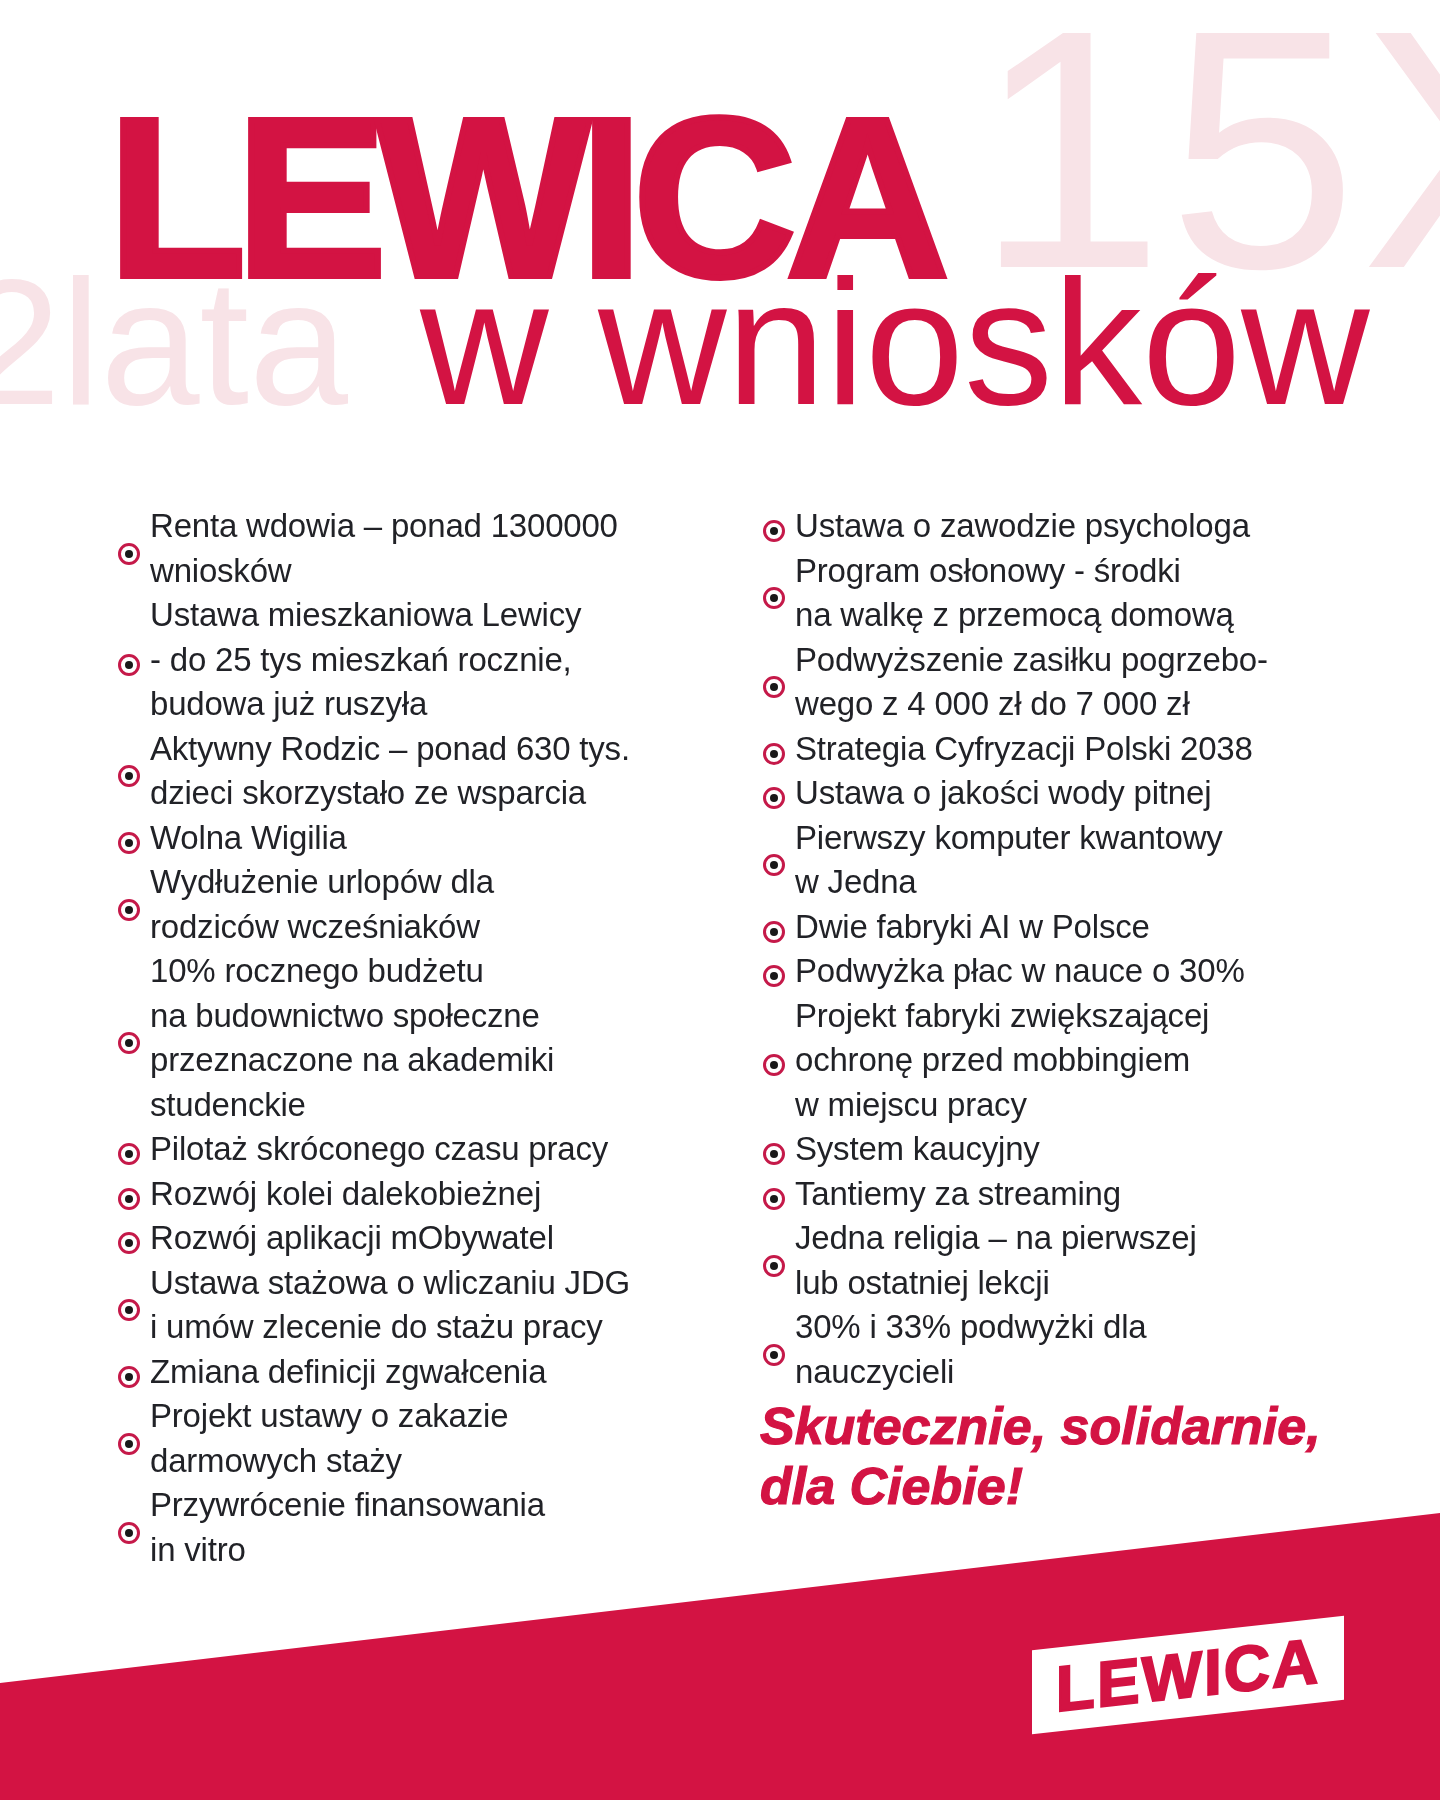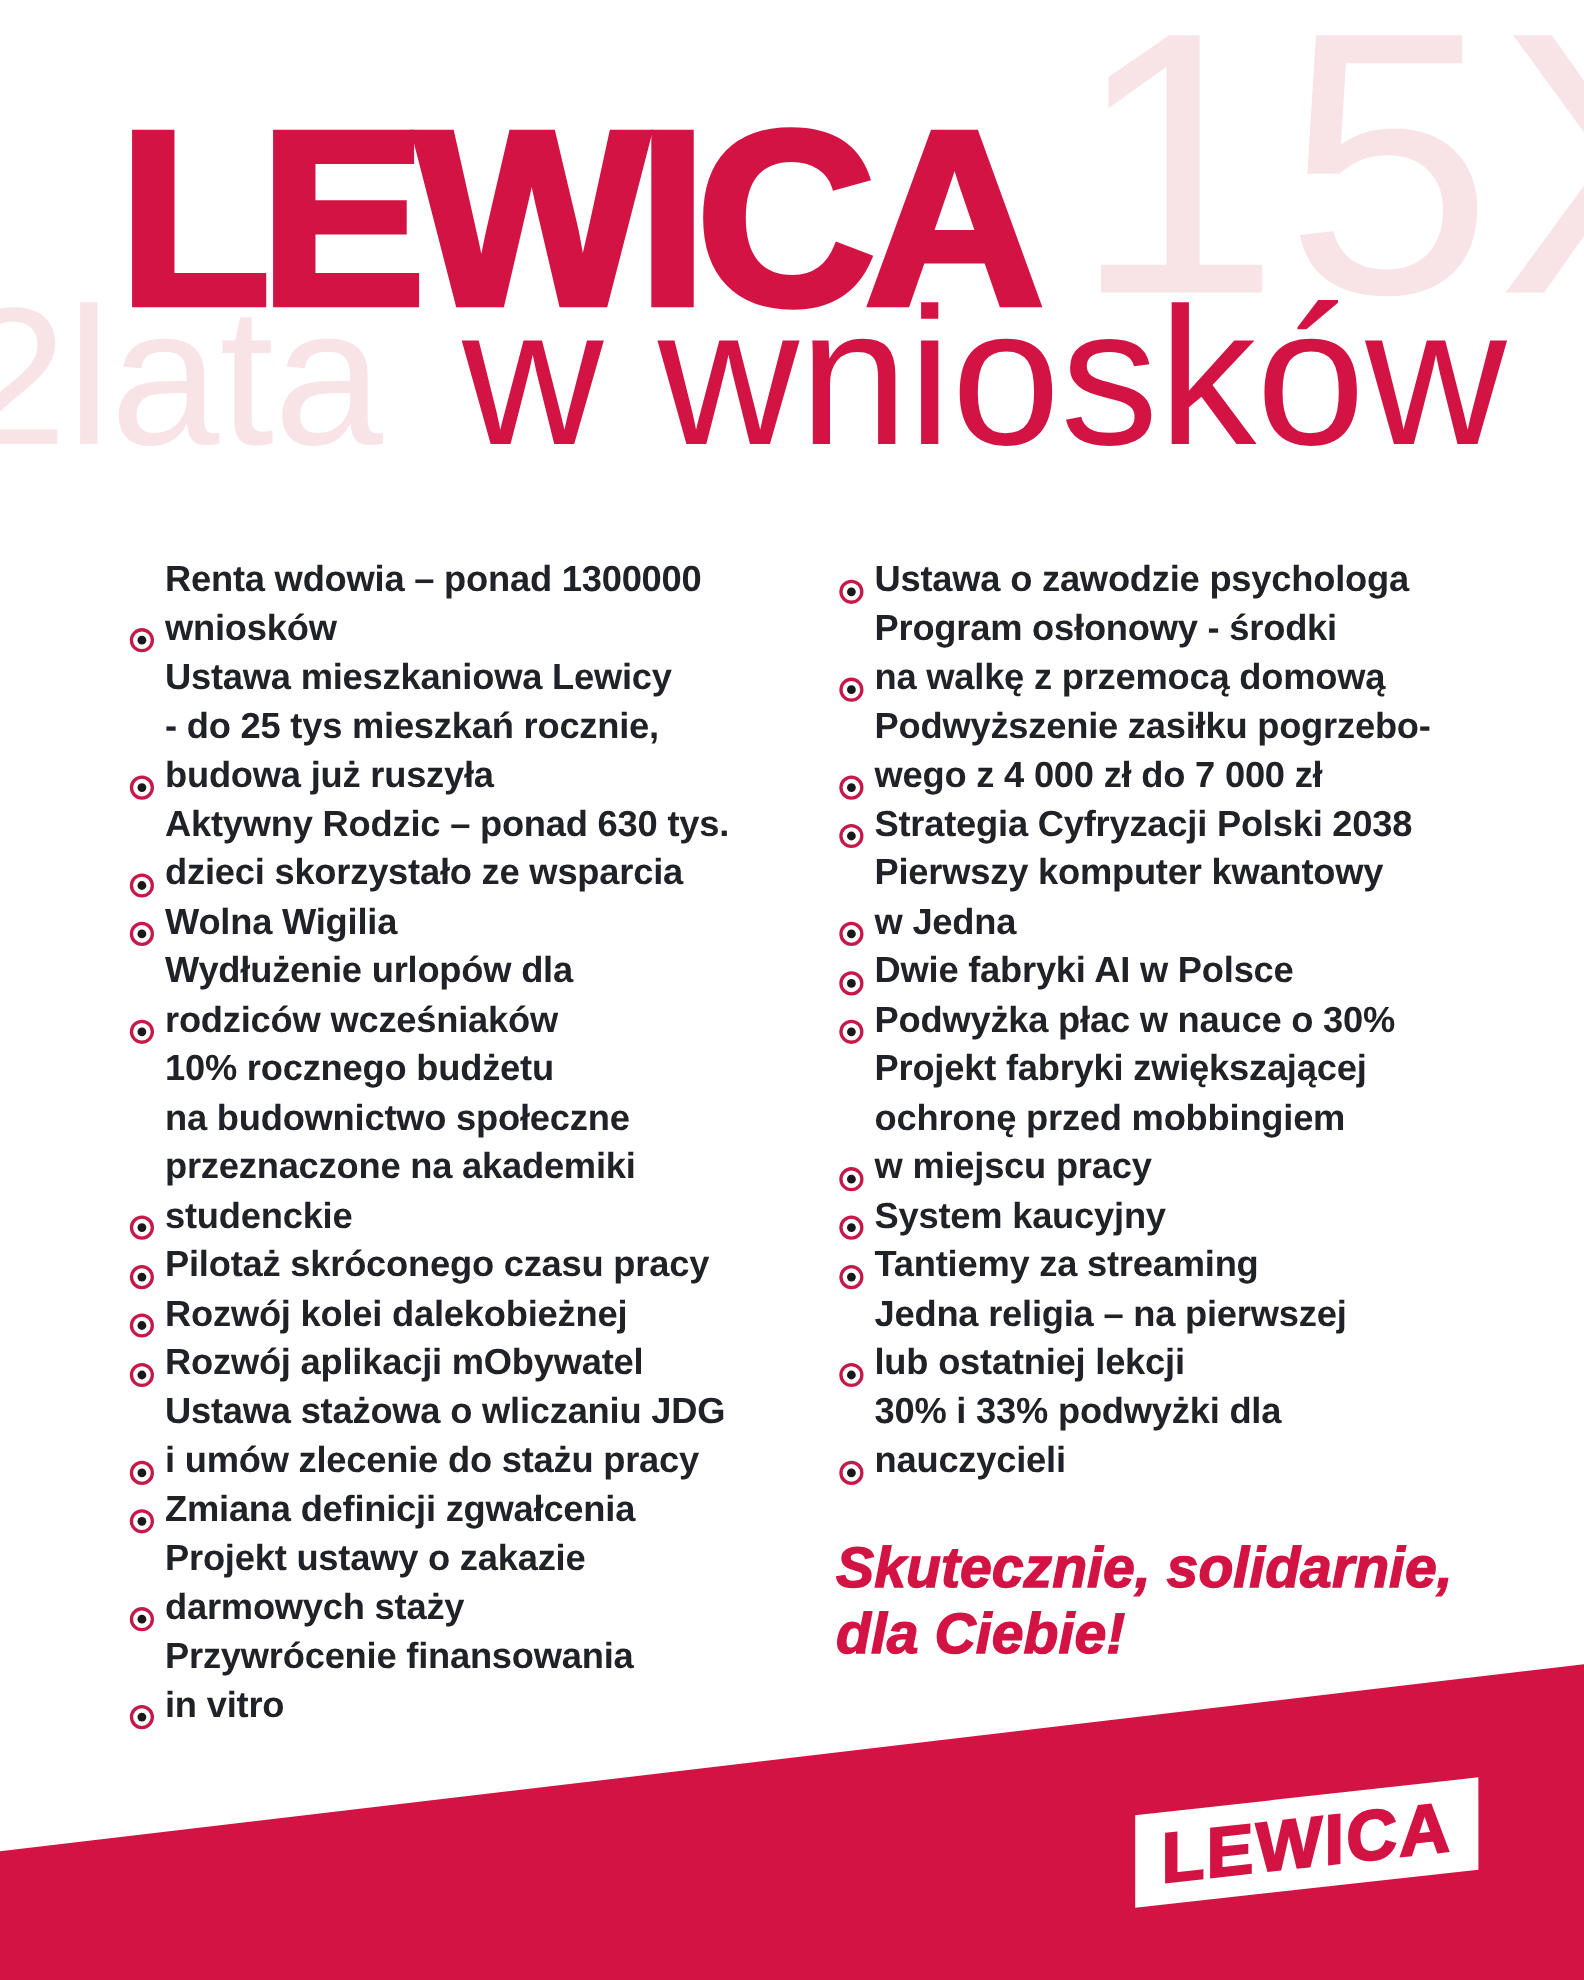--- a/index.html
+++ b/index.html
@@ -52,21 +52,21 @@
     line-height: 1;
     font-weight: 400;
     color: #d31343;
     white-space: pre;
   }
 
   
   .col { position: absolute; top: 504px; }
   .col-left  { left: 118px; }
   .col-right { left: 763px; }
-  .item { display: flex; align-items: flex-end; font-weight: bold; }
+  .item { display: flex; align-items: center; }
   .bullet {
     flex: 0 0 auto;
     width: 16px; height: 16px;
     border: 3px solid #c51949;
     border-radius: 50%;
     margin: 10px 10px 0 0;
     position: relative;
   }
   .bullet::after {
     content: "";
@@ -220,20 +220,24 @@
         <span class="bullet"></span>
         <span class="item-text">Podwyższenie zasiłku pogrzebo-
 wego z 4 000 zł do 7 000 zł</span>
       </div>
       <div class="item">
         <span class="bullet"></span>
         <span class="item-text">Strategia Cyfryzacji Polski 2038</span>
       </div>
       <div class="item">
         <span class="bullet"></span>
+        <span class="item-text">Ustawa o jakości wody pitnej</span>
+      </div>
+      <div class="item">
+        <span class="bullet"></span>
         <span class="item-text">Pierwszy komputer kwantowy
 w Jedna</span>
       </div>
       <div class="item">
         <span class="bullet"></span>
         <span class="item-text">Dwie fabryki AI w Polsce</span>
       </div>
       <div class="item">
         <span class="bullet"></span>
         <span class="item-text">Podwyżka płac w nauce o 30%</span>

